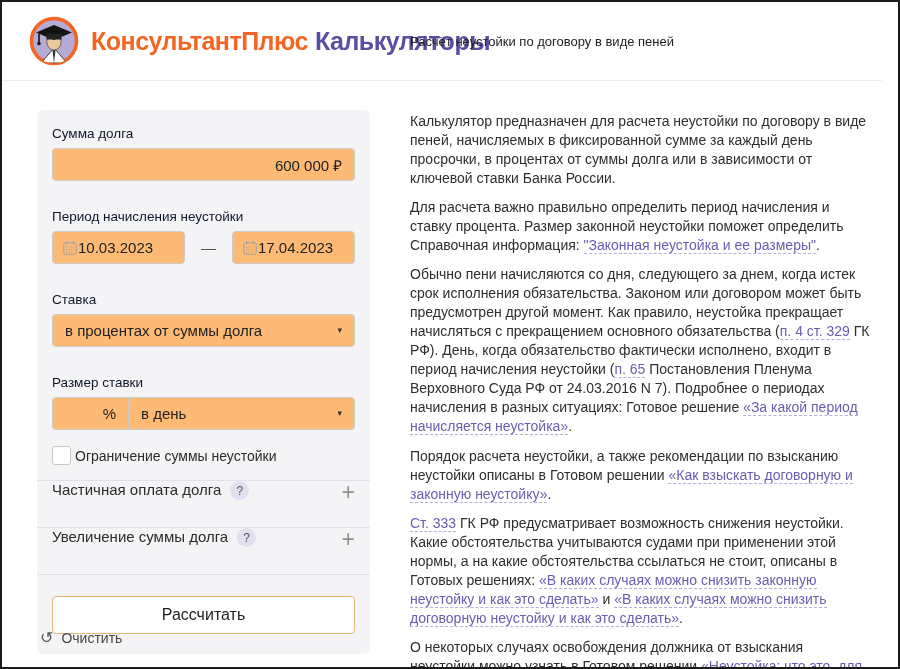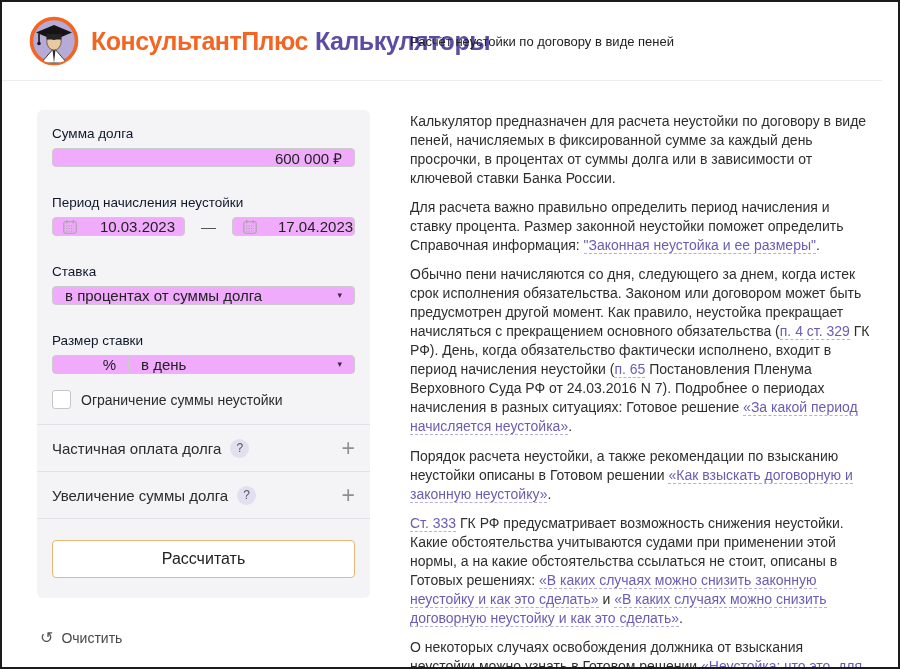--- a/index.html
+++ b/index.html
@@ -16,38 +16,38 @@
   .brand-main{color:#F26522;}
   .brand-sub{color:#5B4EA2;margin-left:7px;}
   .page-title{position:absolute;left:408px;top:50%;transform:translateY(-50%);
        font-size:13px;font-weight:400;color:#222;margin:0;}
   
   .panel{position:absolute;left:35px;top:108px;width:333px;box-sizing:border-box;
        background:#f4f4f6;border-radius:6px;padding:16px 15px 20px;}
   .flabel{display:block;font-size:13.5px;color:#0f172a;margin:0 0 7px;}
   .grp{margin-top:28px;}
   .grp:first-child{margin-top:0;}
-  .field{background:#f0abfc;border:1px solid #cbcbcb;border-radius:4px;height:19px;
+  .field{background:#fdba74;border:1px solid #cbcbcb;border-radius:4px;height:33px;
        display:flex;align-items:center;font-size:15px;color:#222;box-sizing:border-box;}
   .sum-field{justify-content:flex-end;padding:0 12px;}
   .date-row{display:flex;align-items:center;justify-content:space-between;}
-  .date-field{width:133px;padding:0 9px;gap:20px;justify-content:space-between;}
+  .date-field{width:133px;padding:0 9px;gap:0;}
   .date-field svg{flex:0 0 auto;display:block;}
   .date-field.second{width:123px;}
   .dash{color:#555;font-size:15px;}
   .select-field{justify-content:space-between;padding:0 12px;cursor:pointer;}
   .caret{font-size:9px;color:#333;line-height:1;}
   .rate-row{display:flex;}
   .pct-field{width:77px;justify-content:flex-end;padding:0 12px;border-radius:4px 0 0 4px;}
   .unit-field{flex:1;margin-left:-1px;border-radius:0 4px 4px 0;justify-content:space-between;padding:0 12px;cursor:pointer;gap:18px;}
-  .chk-row{display:flex;align-items:center;gap:10px;margin-top:16px;cursor:pointer;}
+  .chk-row{display:flex;align-items:center;gap:4px;margin-top:16px;cursor:pointer;}
   .checkbox{width:19px;height:19px;background:#fff;border:1px solid #c6c6c6;border-radius:3px;box-sizing:border-box;}
   .chk-label{font-size:14px;color:#2b2b2b;}
   .hr{height:1px;background:#e2e2e6;margin:15px -15px 0;}
-  .sec-row{display:flex;align-items:center;height:46px;cursor:pointer;}
+  .sec-row{display:flex;height:46px;cursor:pointer;}
   .sec-label{font-size:15px;color:#2b2b2b;}
   .help-badge{width:19px;height:19px;border-radius:50%;background:#e2dff0;color:#55555f;
        font-size:12px;display:flex;align-items:center;justify-content:center;margin-left:9px;cursor:pointer;}
   .plus{margin-left:auto;font-size:23px;font-weight:300;color:#8f8f8f;line-height:1;}
   .calc-btn{display:block;width:100%;height:38px;margin-top:21px;background:#fff;
        border:1px solid #e6b877;border-radius:4px;font-size:16px;color:#222;
        font-family:"Liberation Sans",sans-serif;cursor:pointer;}
   .clear-row{position:absolute;left:38px;top:628px;display:flex;align-items:center;gap:8px;
        font-size:14px;color:#474747;cursor:pointer;}
   .undo{font-size:16px;color:#555;line-height:1;}

